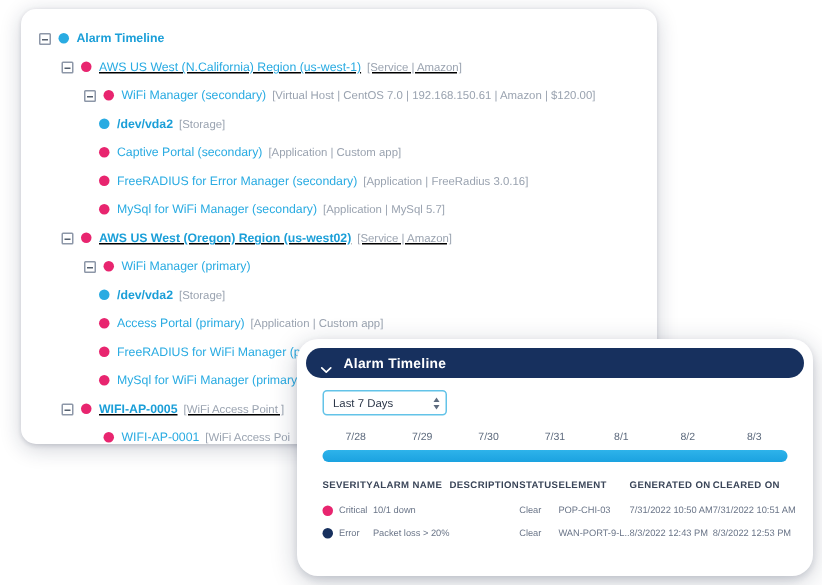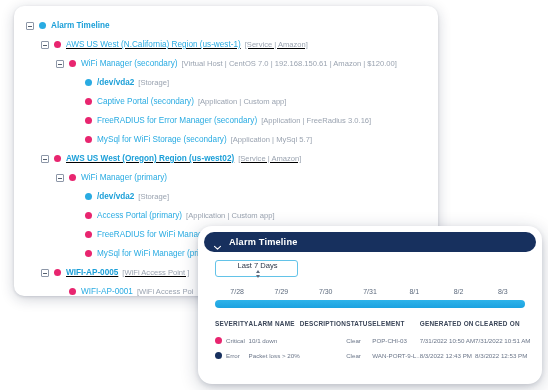--- a/index.html
+++ b/index.html
@@ -63,21 +63,21 @@
   .node-label {
     color: #29abe2;
     margin-right: 4px;
   }
   .node-label.bold { font-weight: bold; color: #1b9fd8; }
   .node-meta { color: #9aa3b0; font-size: 7.6px; }
 
   .indent-0 { padding-left: 12px; }
   .indent-1 { padding-left: 27px; text-decoration: underline; }
   .indent-2 { padding-left: 42px; }
-  .indent-3 { padding-left: 58px; }
+  .indent-3 { padding-left: 39px; }
 
   
   #alarm-panel {
     position: absolute;
     left: 198px; top: 226px;
     width: 344px; height: 158px;
     background: #ffffff;
     border-radius: 14px;
     box-shadow: 0 4px 18px rgba(20,30,60,0.22), 0 2px 5px rgba(20,30,60,0.13);
     padding: 6px;
@@ -106,21 +106,20 @@
     width: 83px; height: 17px;
     border: 1px solid #63c3e8;
     border-radius: 3px;
     background: #fff;
     display: flex;
     align-items: center;
     padding: 0 4px 0 6px;
     font-size: 7.6px;
     color: #2b3648;
     justify-content: space-between;
-    flex-direction: column;
   }
   .spinner {
     display: flex; flex-direction: column;
     justify-content: center; align-items: center;
     gap: 2px;
   }
   .spin-up, .spin-dn {
     width: 0; height: 0;
     border-left: 2.4px solid transparent;
     border-right: 2.4px solid transparent;
@@ -225,21 +224,21 @@
         </div>
         <div class="row indent-3">
           <span class="toggle-spacer"></span>
           <span class="dot critical"></span>
           <span class="node-label">FreeRADIUS for Error Manager (secondary)</span>
           <span class="node-meta">[Application | FreeRadius 3.0.16]</span>
         </div>
         <div class="row indent-3">
           <span class="toggle-spacer"></span>
           <span class="dot critical"></span>
-          <span class="node-label">MySql for WiFi Storage (secondary)</span>
+          <span class="node-label">MySql for WiFi Manager (secondary)</span>
           <span class="node-meta">[Application | MySql 5.7]</span>
         </div>
         <div class="row indent-1">
           <span class="toggle"></span>
           <span class="dot critical"></span>
           <span class="node-label bold">AWS US West (Oregon) Region (us-west02)</span>
           <span class="node-meta">[Service | Amazon]</span>
         </div>
         <div class="row indent-2">
           <span class="toggle"></span>

